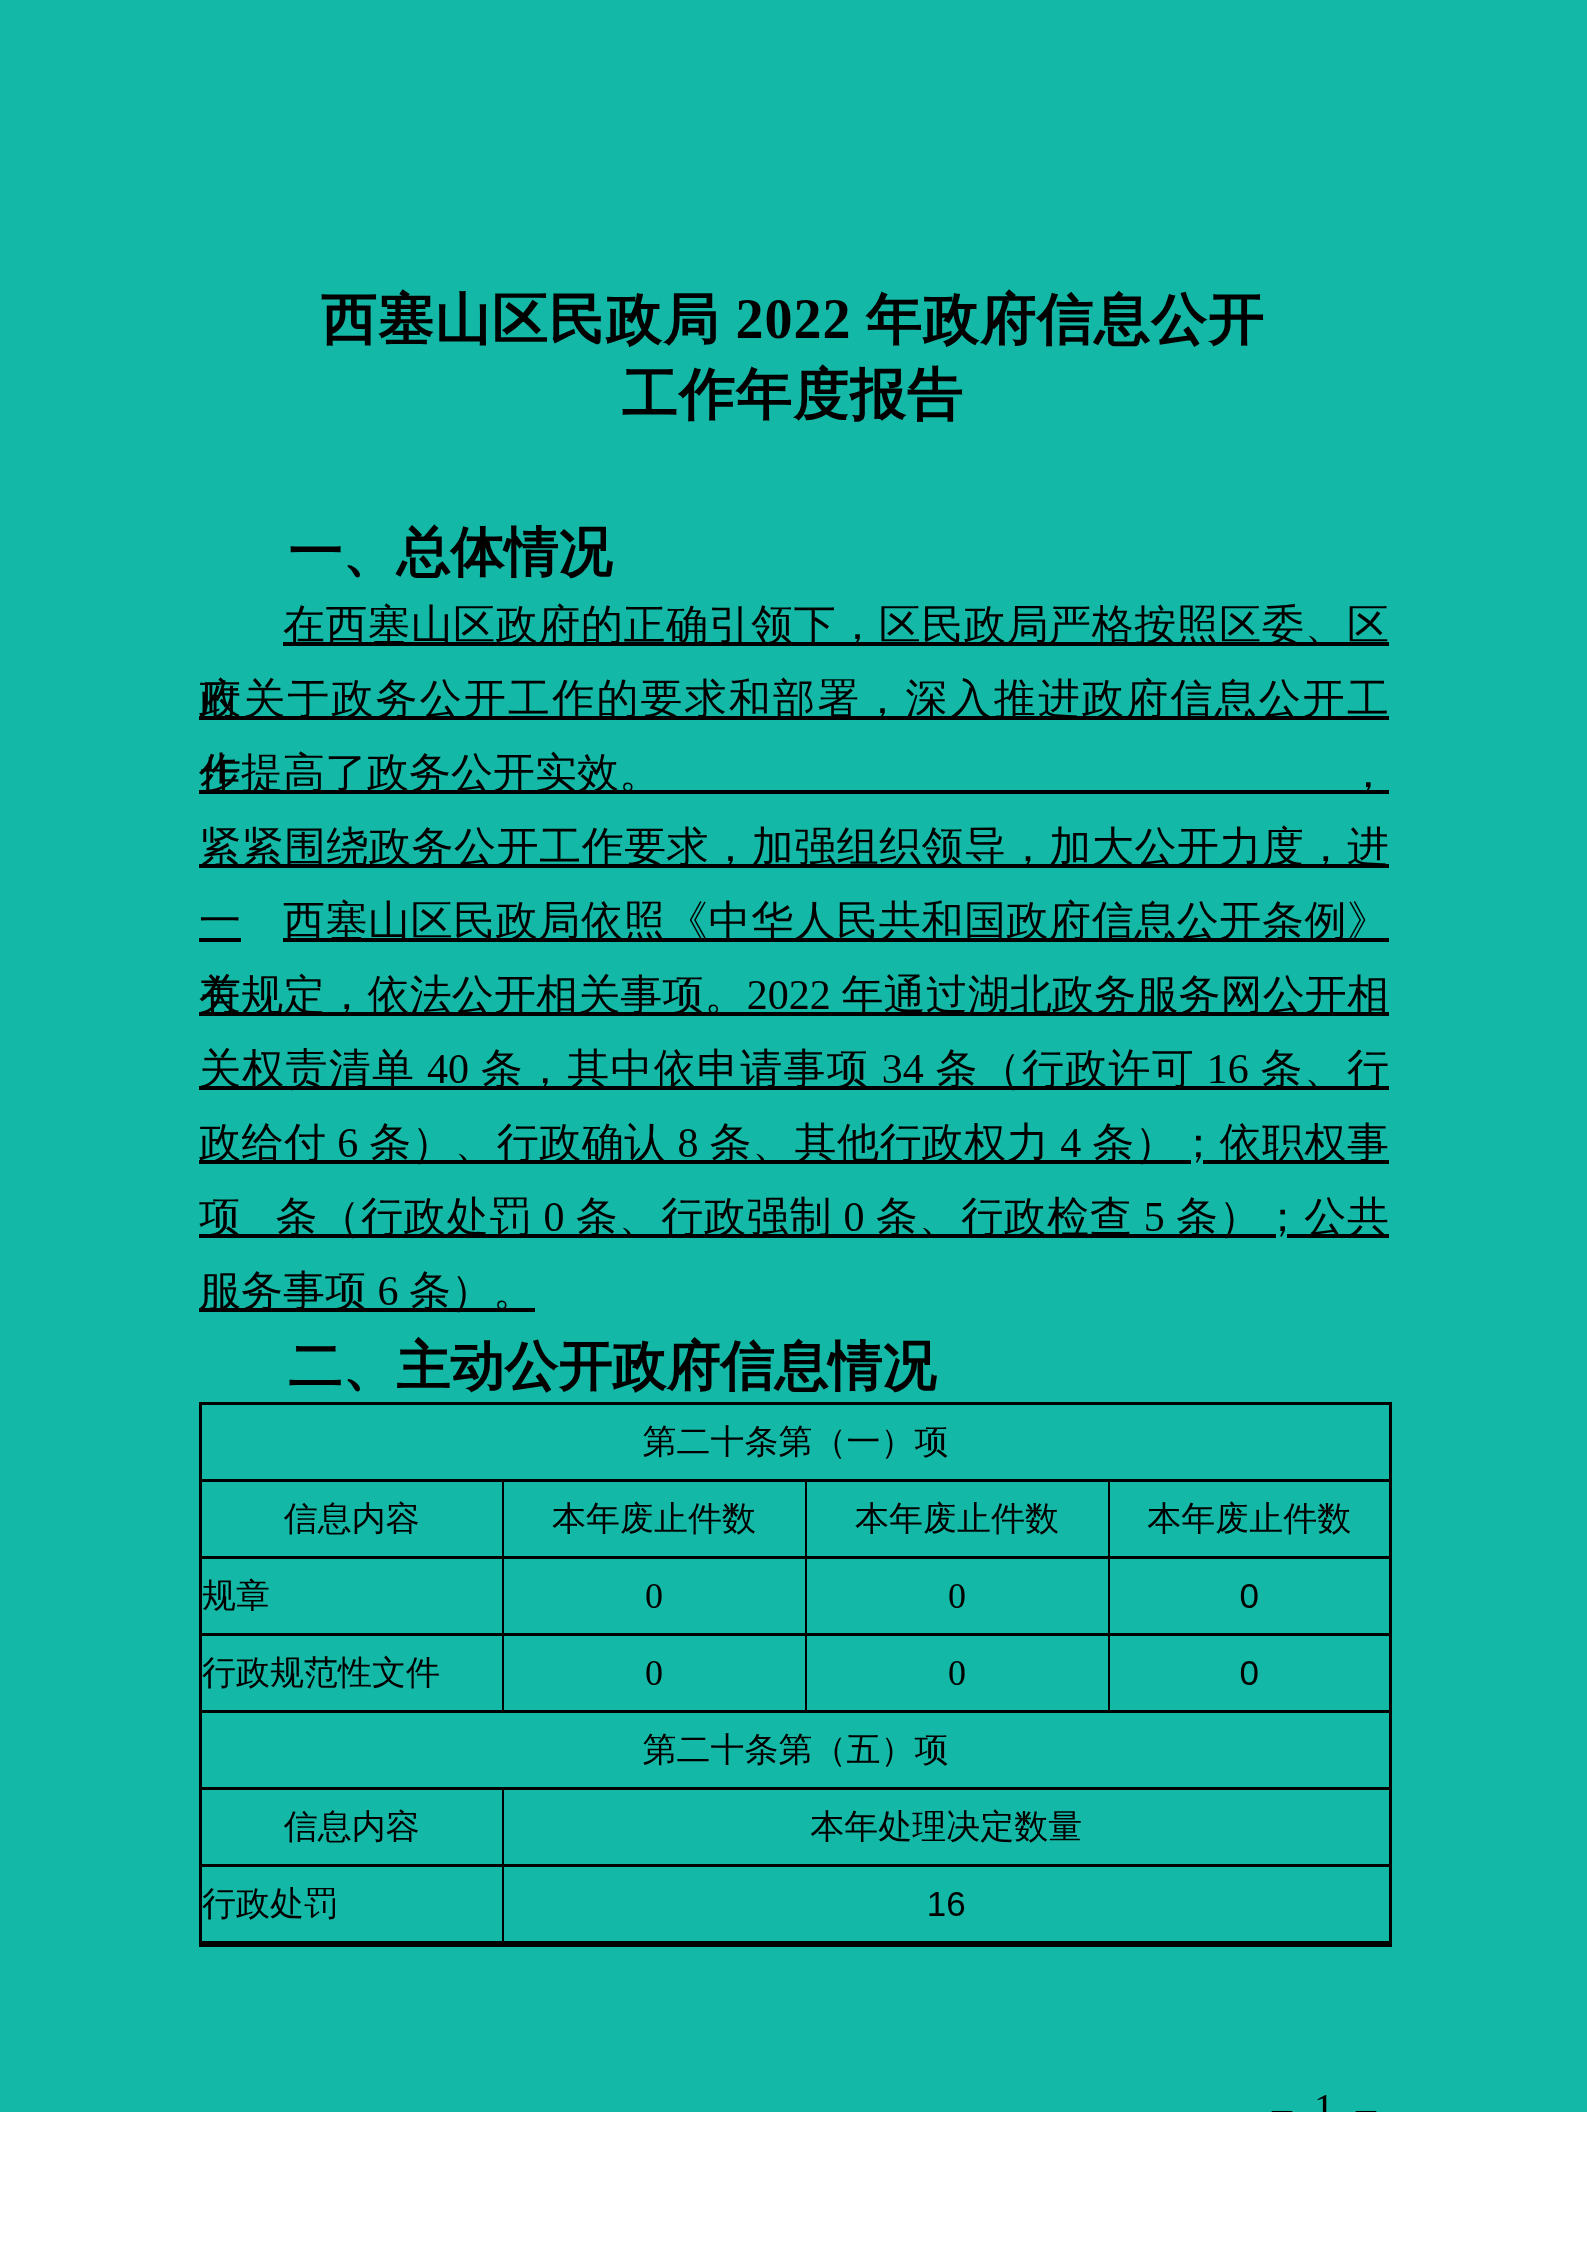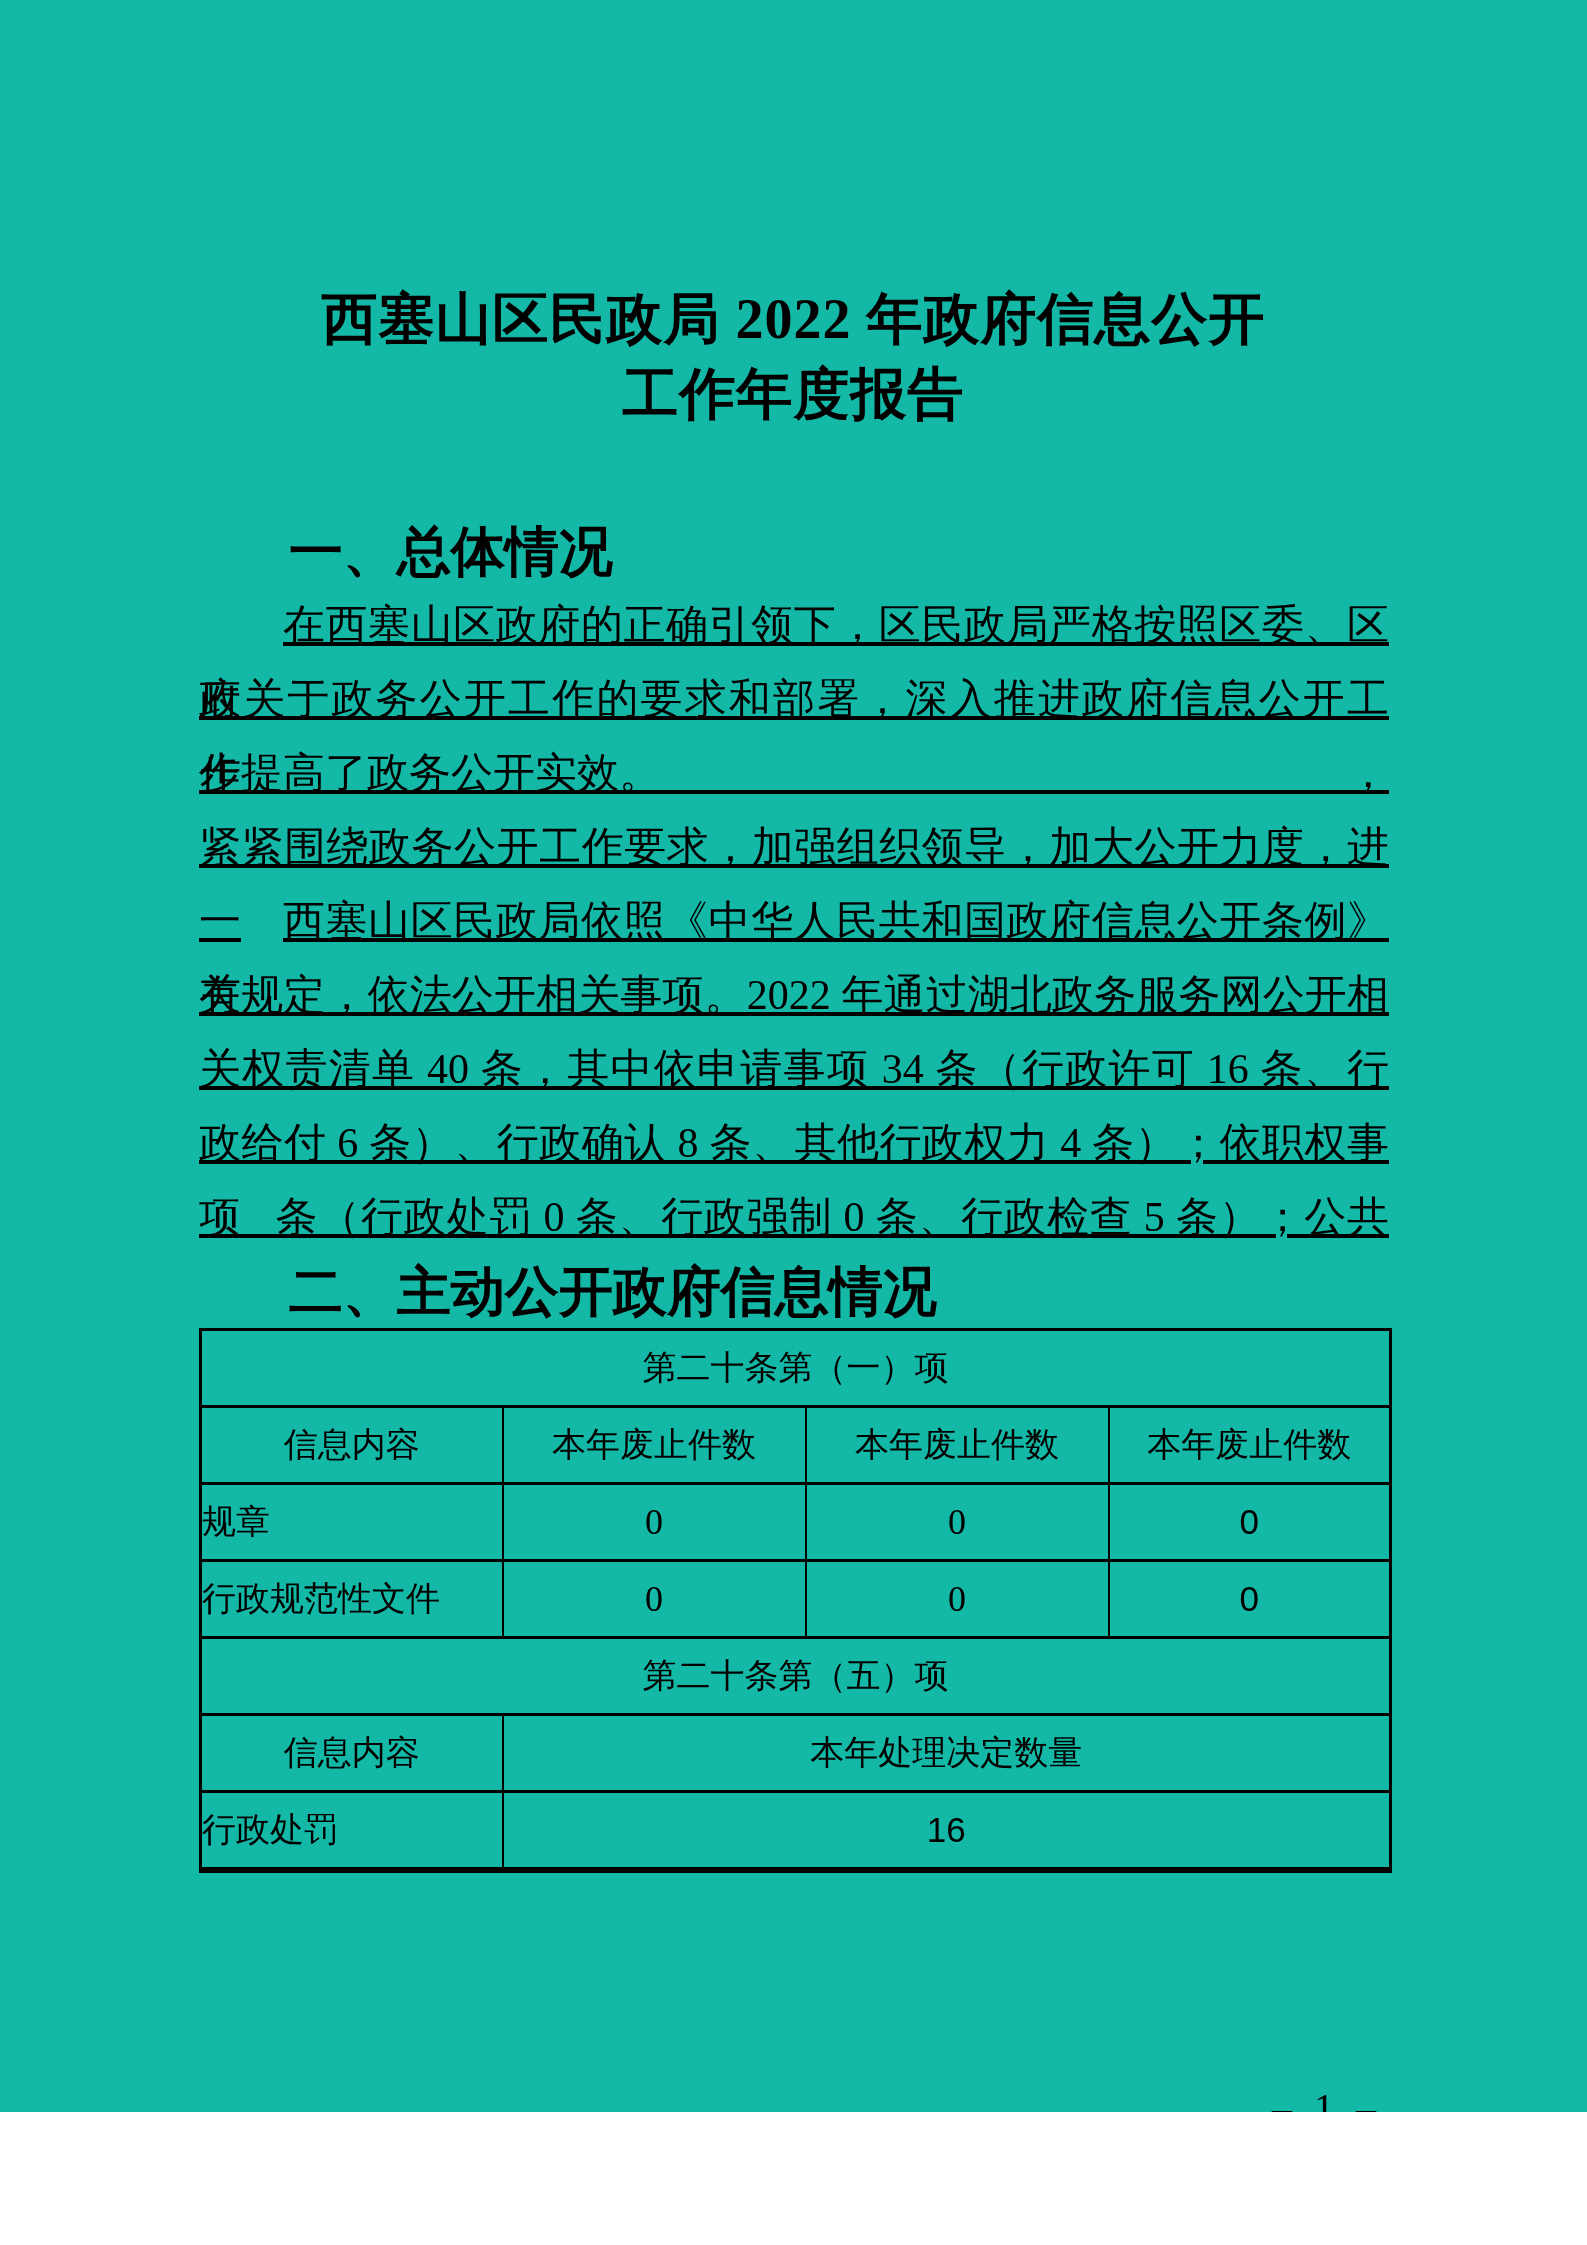--- a/index.html
+++ b/index.html
@@ -132,20 +132,21 @@
         <div class="line">步提高了政务公开实效。</div>
         <div class="line fill">紧紧围绕政务公开工作要求，加强组织领导，加大公开力度，进一</div>
       </div>
 
     <div class="para" id="para-2">
         <div class="line indent fill">西塞山区民政局依照《中华人民共和国政府信息公开条例》有</div>
         <div class="line fill">关规定，依法公开相关事项。2022 年通过湖北政务服务网公开相</div>
         <div class="line fill">关权责清单 40 条，其中依申请事项 34 条（行政许可 16 条、行</div>
         <div class="line fill">政给付 6 条）、行政确认 8 条、其他行政权力 4 条）；依职权事</div>
         <div class="line fill">项&nbsp;&nbsp;&nbsp;条（行政处罚 0 条、行政强制 0 条、行政检查 5 条）；公共</div>
+        <div class="line">服务事项 6 条）。</div>
       </div>
 
     <div class="h1">二、主动公开政府信息情况</div>
 
     <table class="report">
       <colgroup>
         <col style="width:302px">
         <col style="width:303px">
         <col style="width:303px">
         <col style="width:282px">

